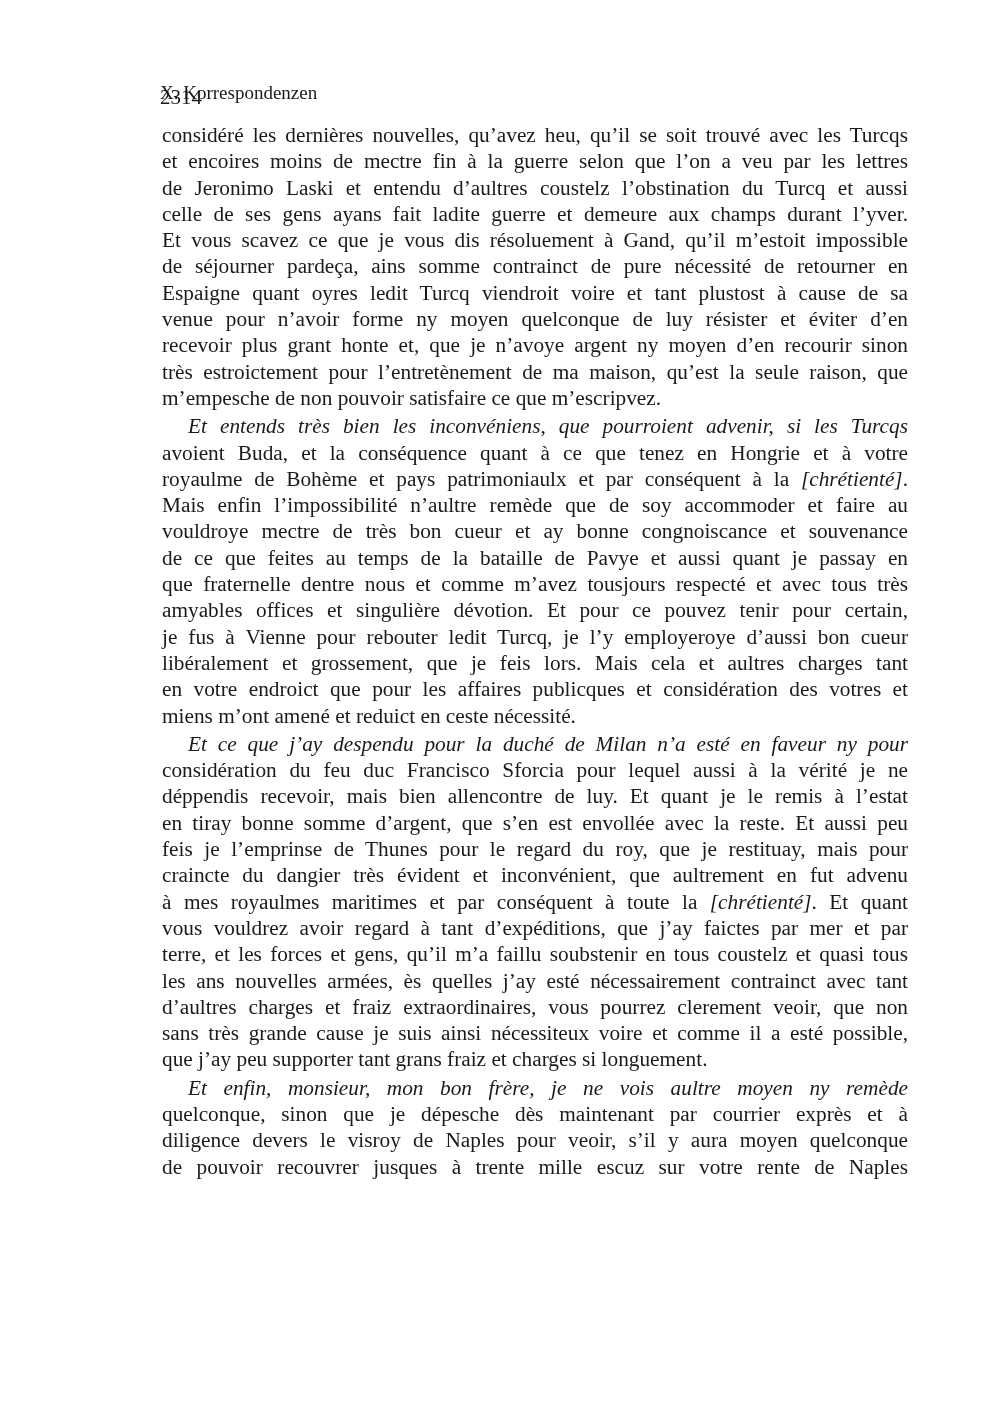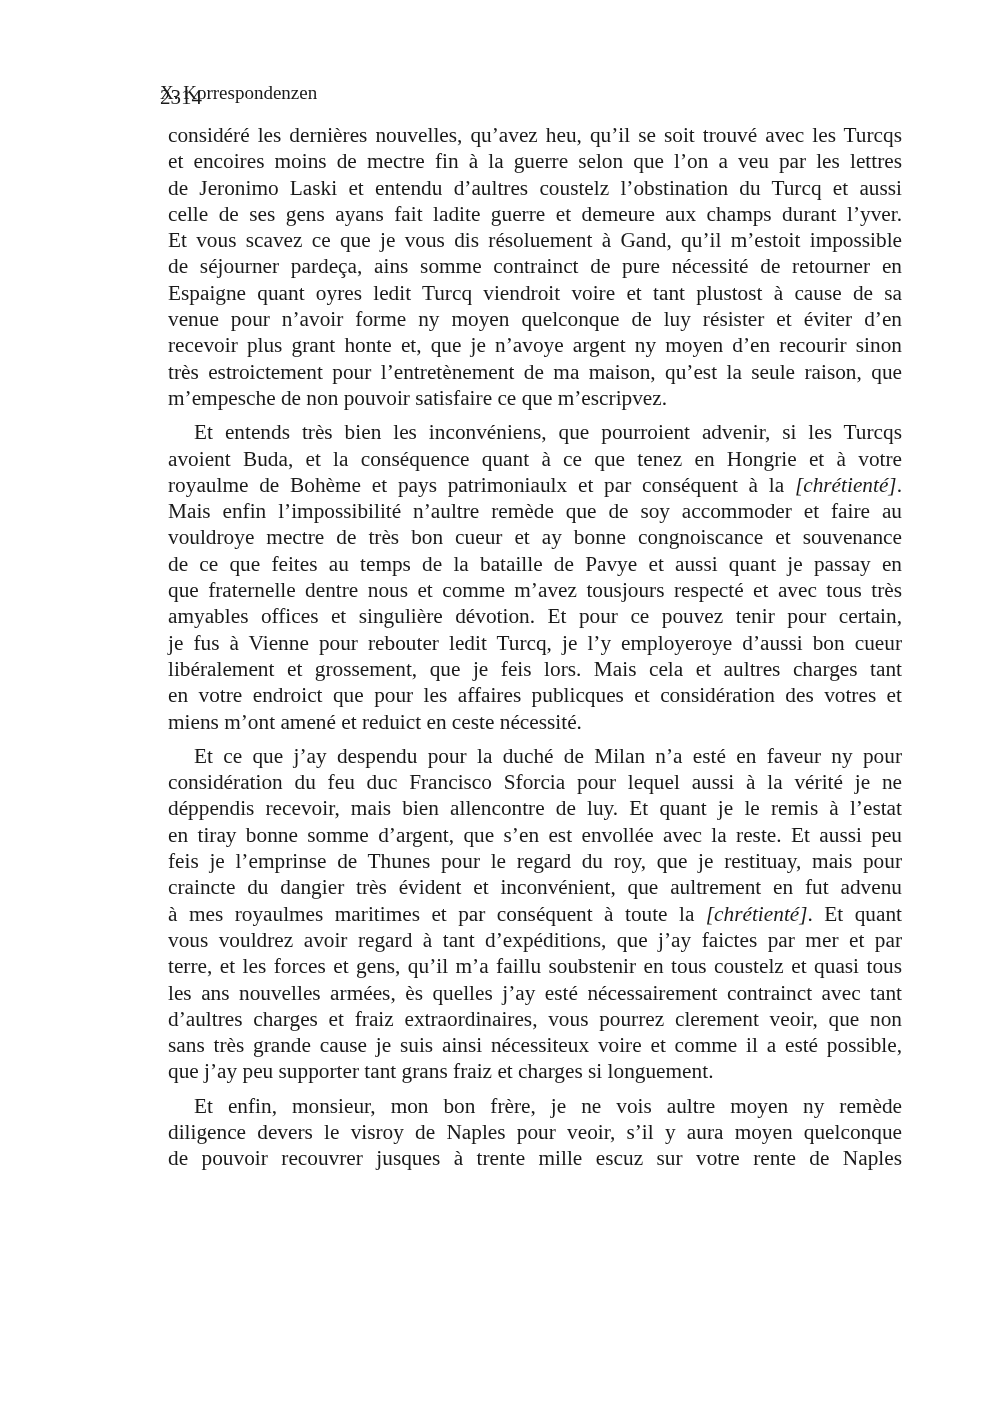--- a/index.html
+++ b/index.html
@@ -41,36 +41,37 @@
       font-size: 19px;
     }
     .body-text {
       margin-top: 14px;
       font-size: 21.3px;
       line-height: 26.3px;
       text-align: justify;
       hyphens: none;
     }
     .para {
-      margin: 8px;
+      margin: 2px;
       text-indent: 0;
     }
     .line {
       display: block;
       text-align: justify;
       text-align-last: justify;
       white-space: nowrap;
       height: 26.3px;
       overflow: visible;
     }
     .line.last {
       text-align-last: left;
     }
     .line.first-indent {
       padding-left: 26px;
+      font-style: italic;
     }
     .ed {
       font-style: italic;
     }
   </style>
 </head>
 <body>
 
 <div class="page">
   <div class="running-head">
@@ -120,18 +121,19 @@
       <span class="line">vous vouldrez avoir regard à tant d’expéditions, que j’ay faictes par mer et par</span>
       <span class="line">terre, et les forces et gens, qu’il m’a faillu soubstenir en tous coustelz et quasi tous</span>
       <span class="line">les ans nouvelles armées, ès quelles j’ay esté nécessairement contrainct avec tant</span>
       <span class="line">d’aultres charges et fraiz extraordinaires, vous pourrez clerement veoir, que non</span>
       <span class="line">sans très grande cause je suis ainsi nécessiteux voire et comme il a esté possible,</span>
       <span class="line last">que j’ay peu supporter tant grans fraiz et charges si longuement.</span>
     </div>
 
     <div class="para">
       <span class="line first-indent">Et enfin, monsieur, mon bon frère, je ne vois aultre moyen ny remède</span>
+      <span class="line">quelconque, sinon que je dépesche dès maintenant par courrier exprès et à</span>
       <span class="line">diligence devers le visroy de Naples pour veoir, s’il y aura moyen quelconque</span>
       <span class="line">de pouvoir recouvrer jusques à trente mille escuz sur votre rente de Naples</span>
     </div>
 
   </div>
 </div>
 
 </body></html>

